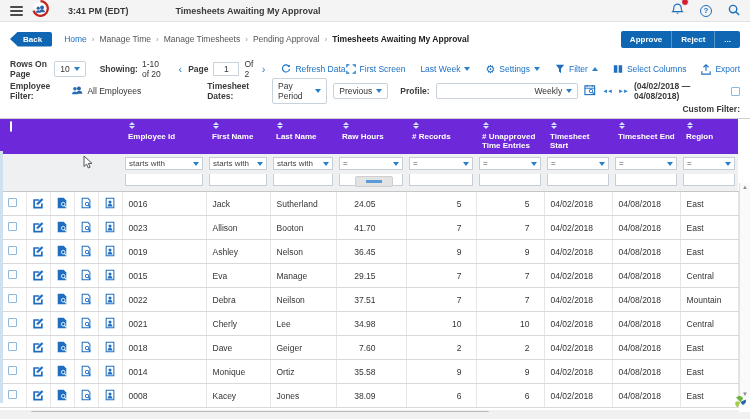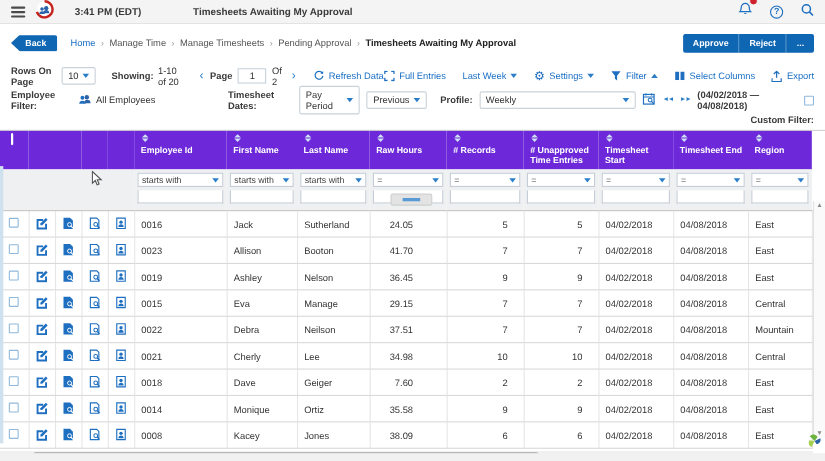--- a/index.html
+++ b/index.html
@@ -46,21 +46,21 @@
   .tri-up-b { width:0; height:0; border-left:3px solid transparent; border-right:3px solid transparent;
             border-bottom:4px solid #2a7ec9; display:inline-block; }
   .chev-nav { color:#2a7ec9; font-size:11px; cursor:pointer; padding:0 2px; }
   .page-input { width:26px; height:14px; border:1px solid #c9d2da; font-size:8.5px; text-align:center;
                 color:#333; font-family:"Liberation Sans",sans-serif; }
   .blue-link { color:#1a6fc4; font-size:8.5px; cursor:pointer; display:inline-flex; align-items:center; gap:4px; white-space:nowrap; }
   .right-tools { margin-left:auto; display:flex; align-items:center; gap:15px; }
   .gear { color:#1e6fc0; font-size:11px; }
 
   .toolrow2 { height:18px; display:flex; align-items:center; padding:0 10px; font-size:8.5px; gap:6px; }
-  .profile-select { width:168px; justify-content:space-between; }
+  .profile-select { width:168px; justify-content:flex-end; }
   .dbl-arrows { color:#2a7ec9; font-size:6px; letter-spacing:-1px; cursor:pointer; }
   .cb { width:9px; height:9px; border:1px solid #8fb8dc; border-radius:1px; background:#fff; cursor:pointer; flex:none; }
   .toolrow3 { height:18px; display:flex; align-items:center; padding:0 10px; font-size:8.5px; gap:20px;justify-content:flex-end; }
   .addnew-box { width:118px; height:17px; border:1px solid #aac6e0; background:#fff;
                 display:flex; align-items:center; justify-content:center; }
   .addnew { color:#1a6fc4; font-size:8.5px; font-weight:bold; cursor:pointer; }
 
   
   .tablewrap { position:relative; margin:0; border-top:1px solid #cfcfcf; }
   table { border-collapse:collapse; table-layout:fixed; width:738px; }
@@ -177,21 +177,21 @@
           <path d="M9.8 3.2A4.3 4.3 0 1 0 10.3 6" stroke="#1a6fc4" stroke-width="1.3" fill="none"></path>
           <path d="M10.6 0.6v3h-3z" fill="#1a6fc4"></path>
         </svg>
       <span>Refresh Data</span>
     </span>
     <div class="right-tools">
       <span class="blue-link">
         <svg width="10" height="10" viewBox="0 0 12 12">
             <path d="M1 4V1h3 M8 1h3v3 M11 8v3H8 M4 11H1V8" stroke="#1e6fc0" stroke-width="1.4" fill="none"></path>
           </svg>
-        <span>Full Entries</span>
+        <span>First Screen</span>
       </span>
       <span class="blue-link">
         <span>Last Week</span>
           <span class="tri-dn"></span>
       </span>
       <span class="blue-link">
         <span class="gear">⚙</span>
         <span>Settings</span>
           <span class="tri-dn"></span>
       </span>

